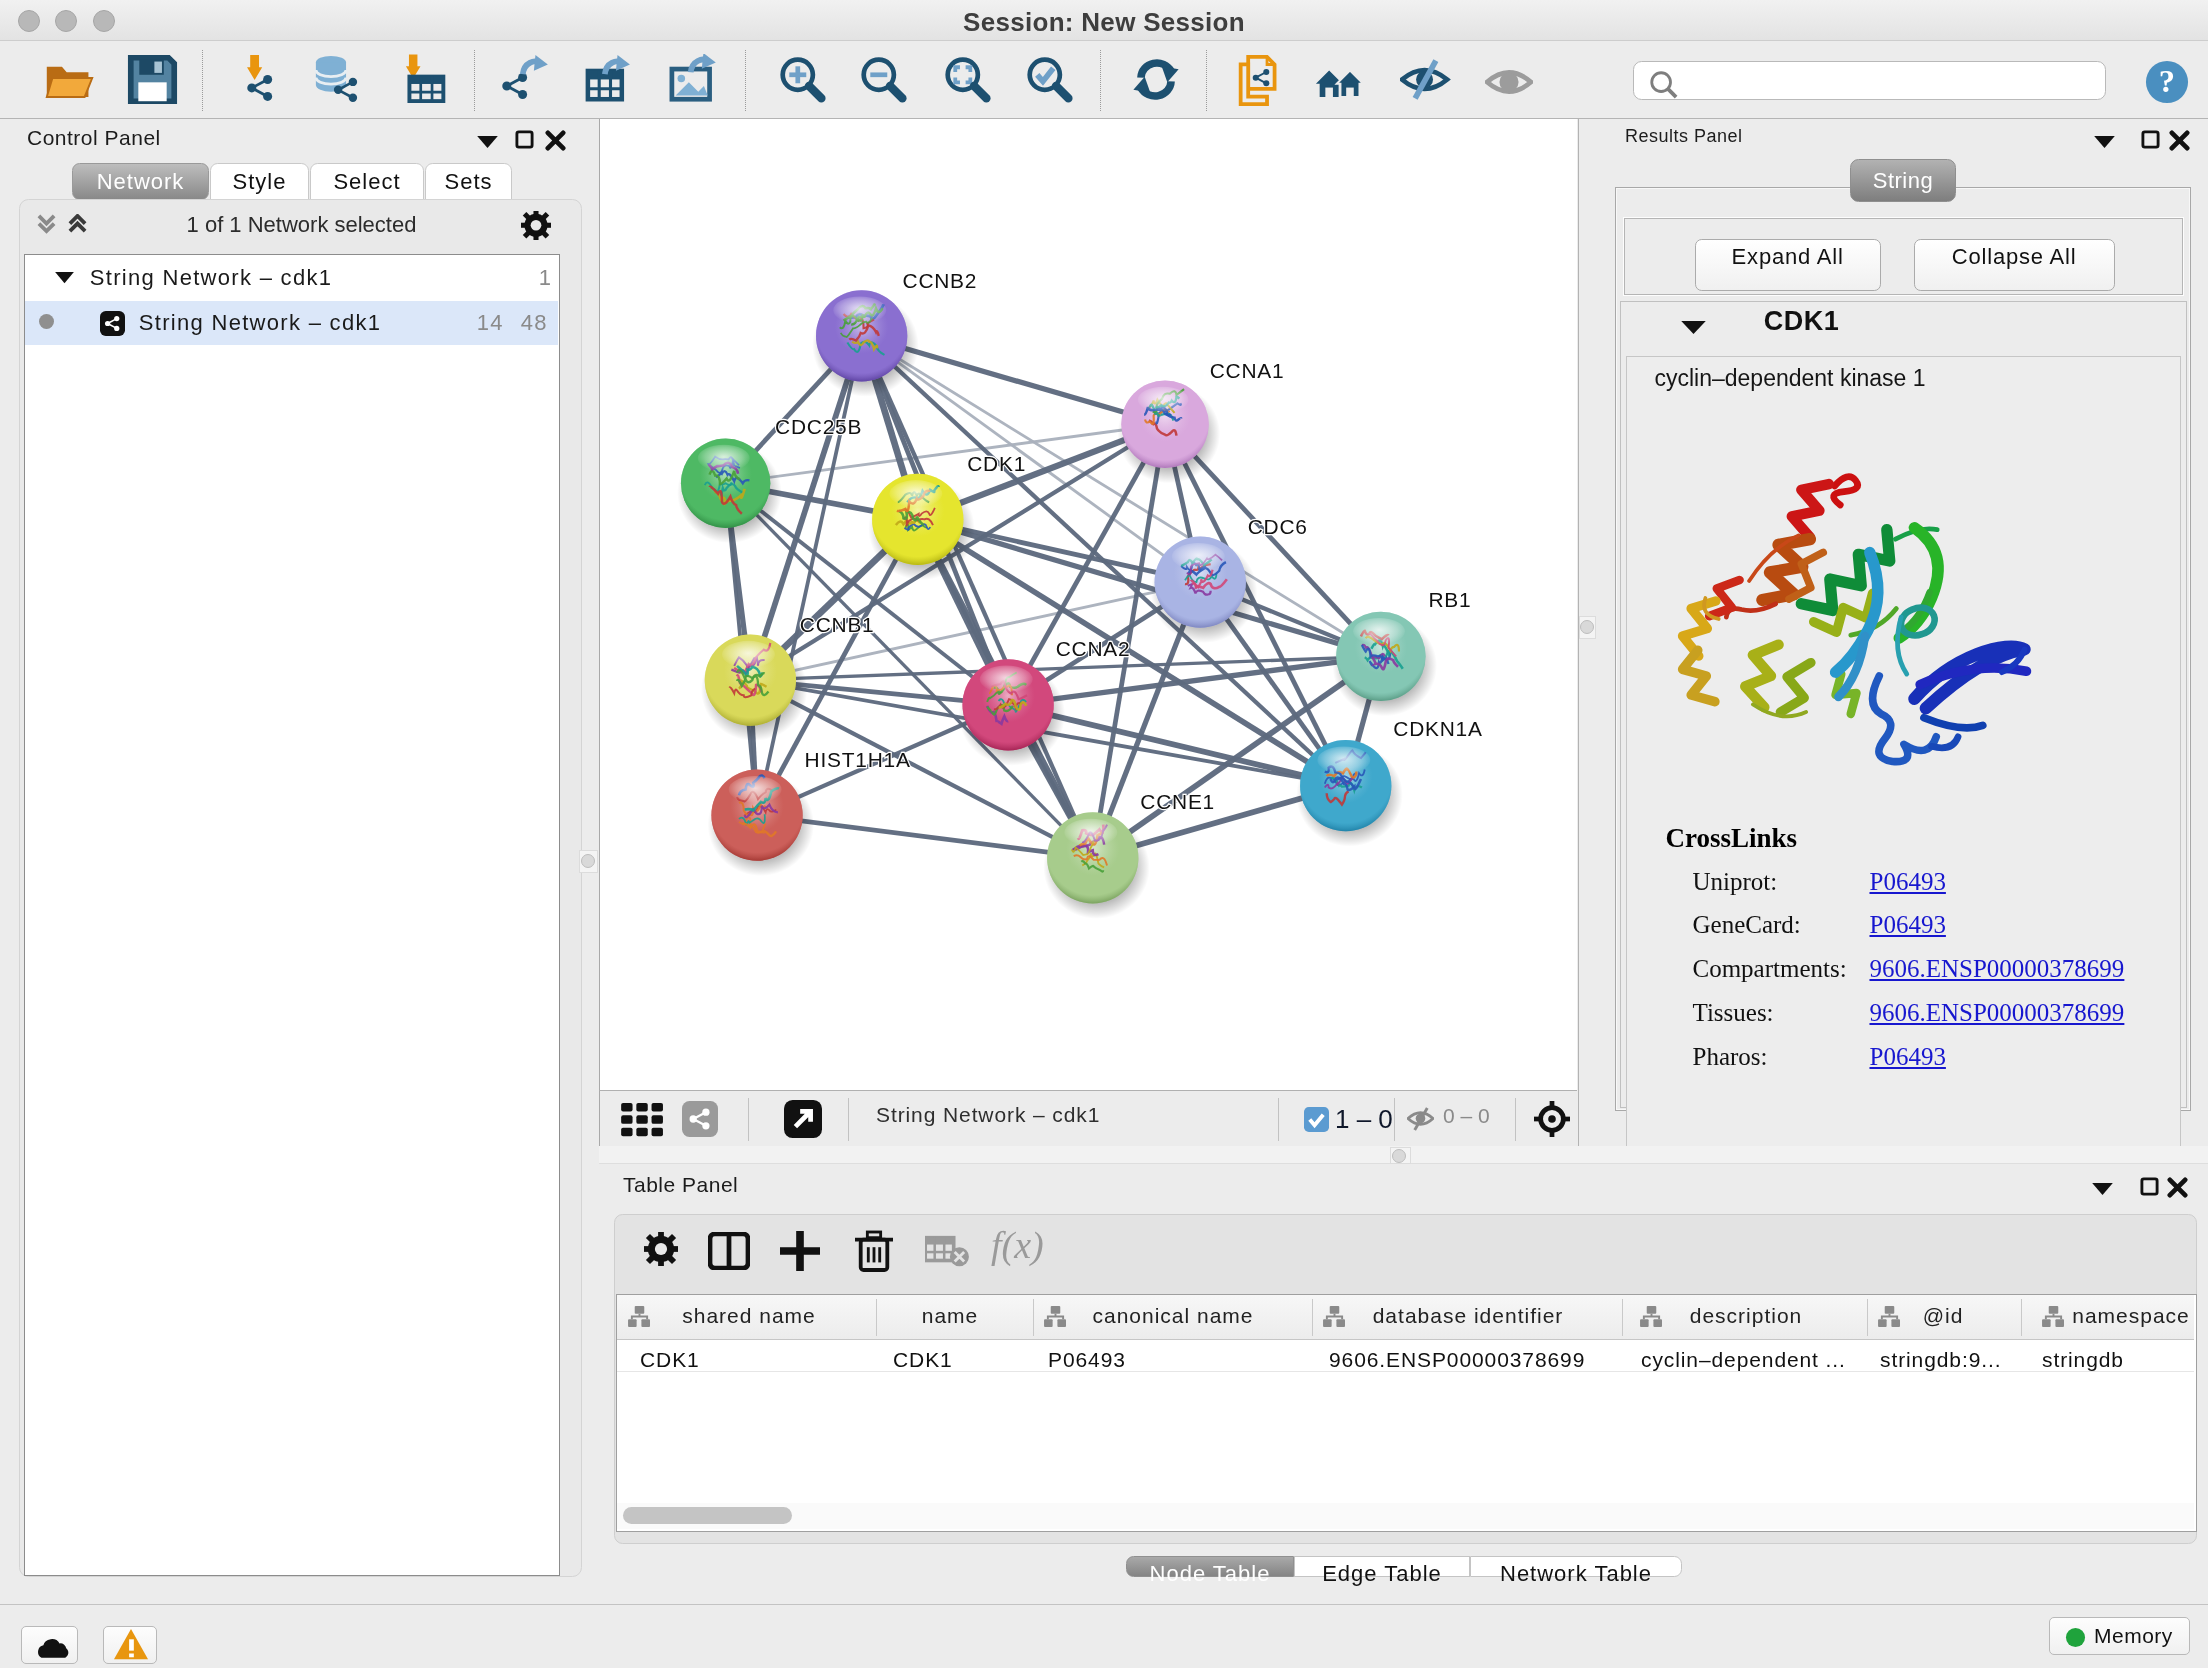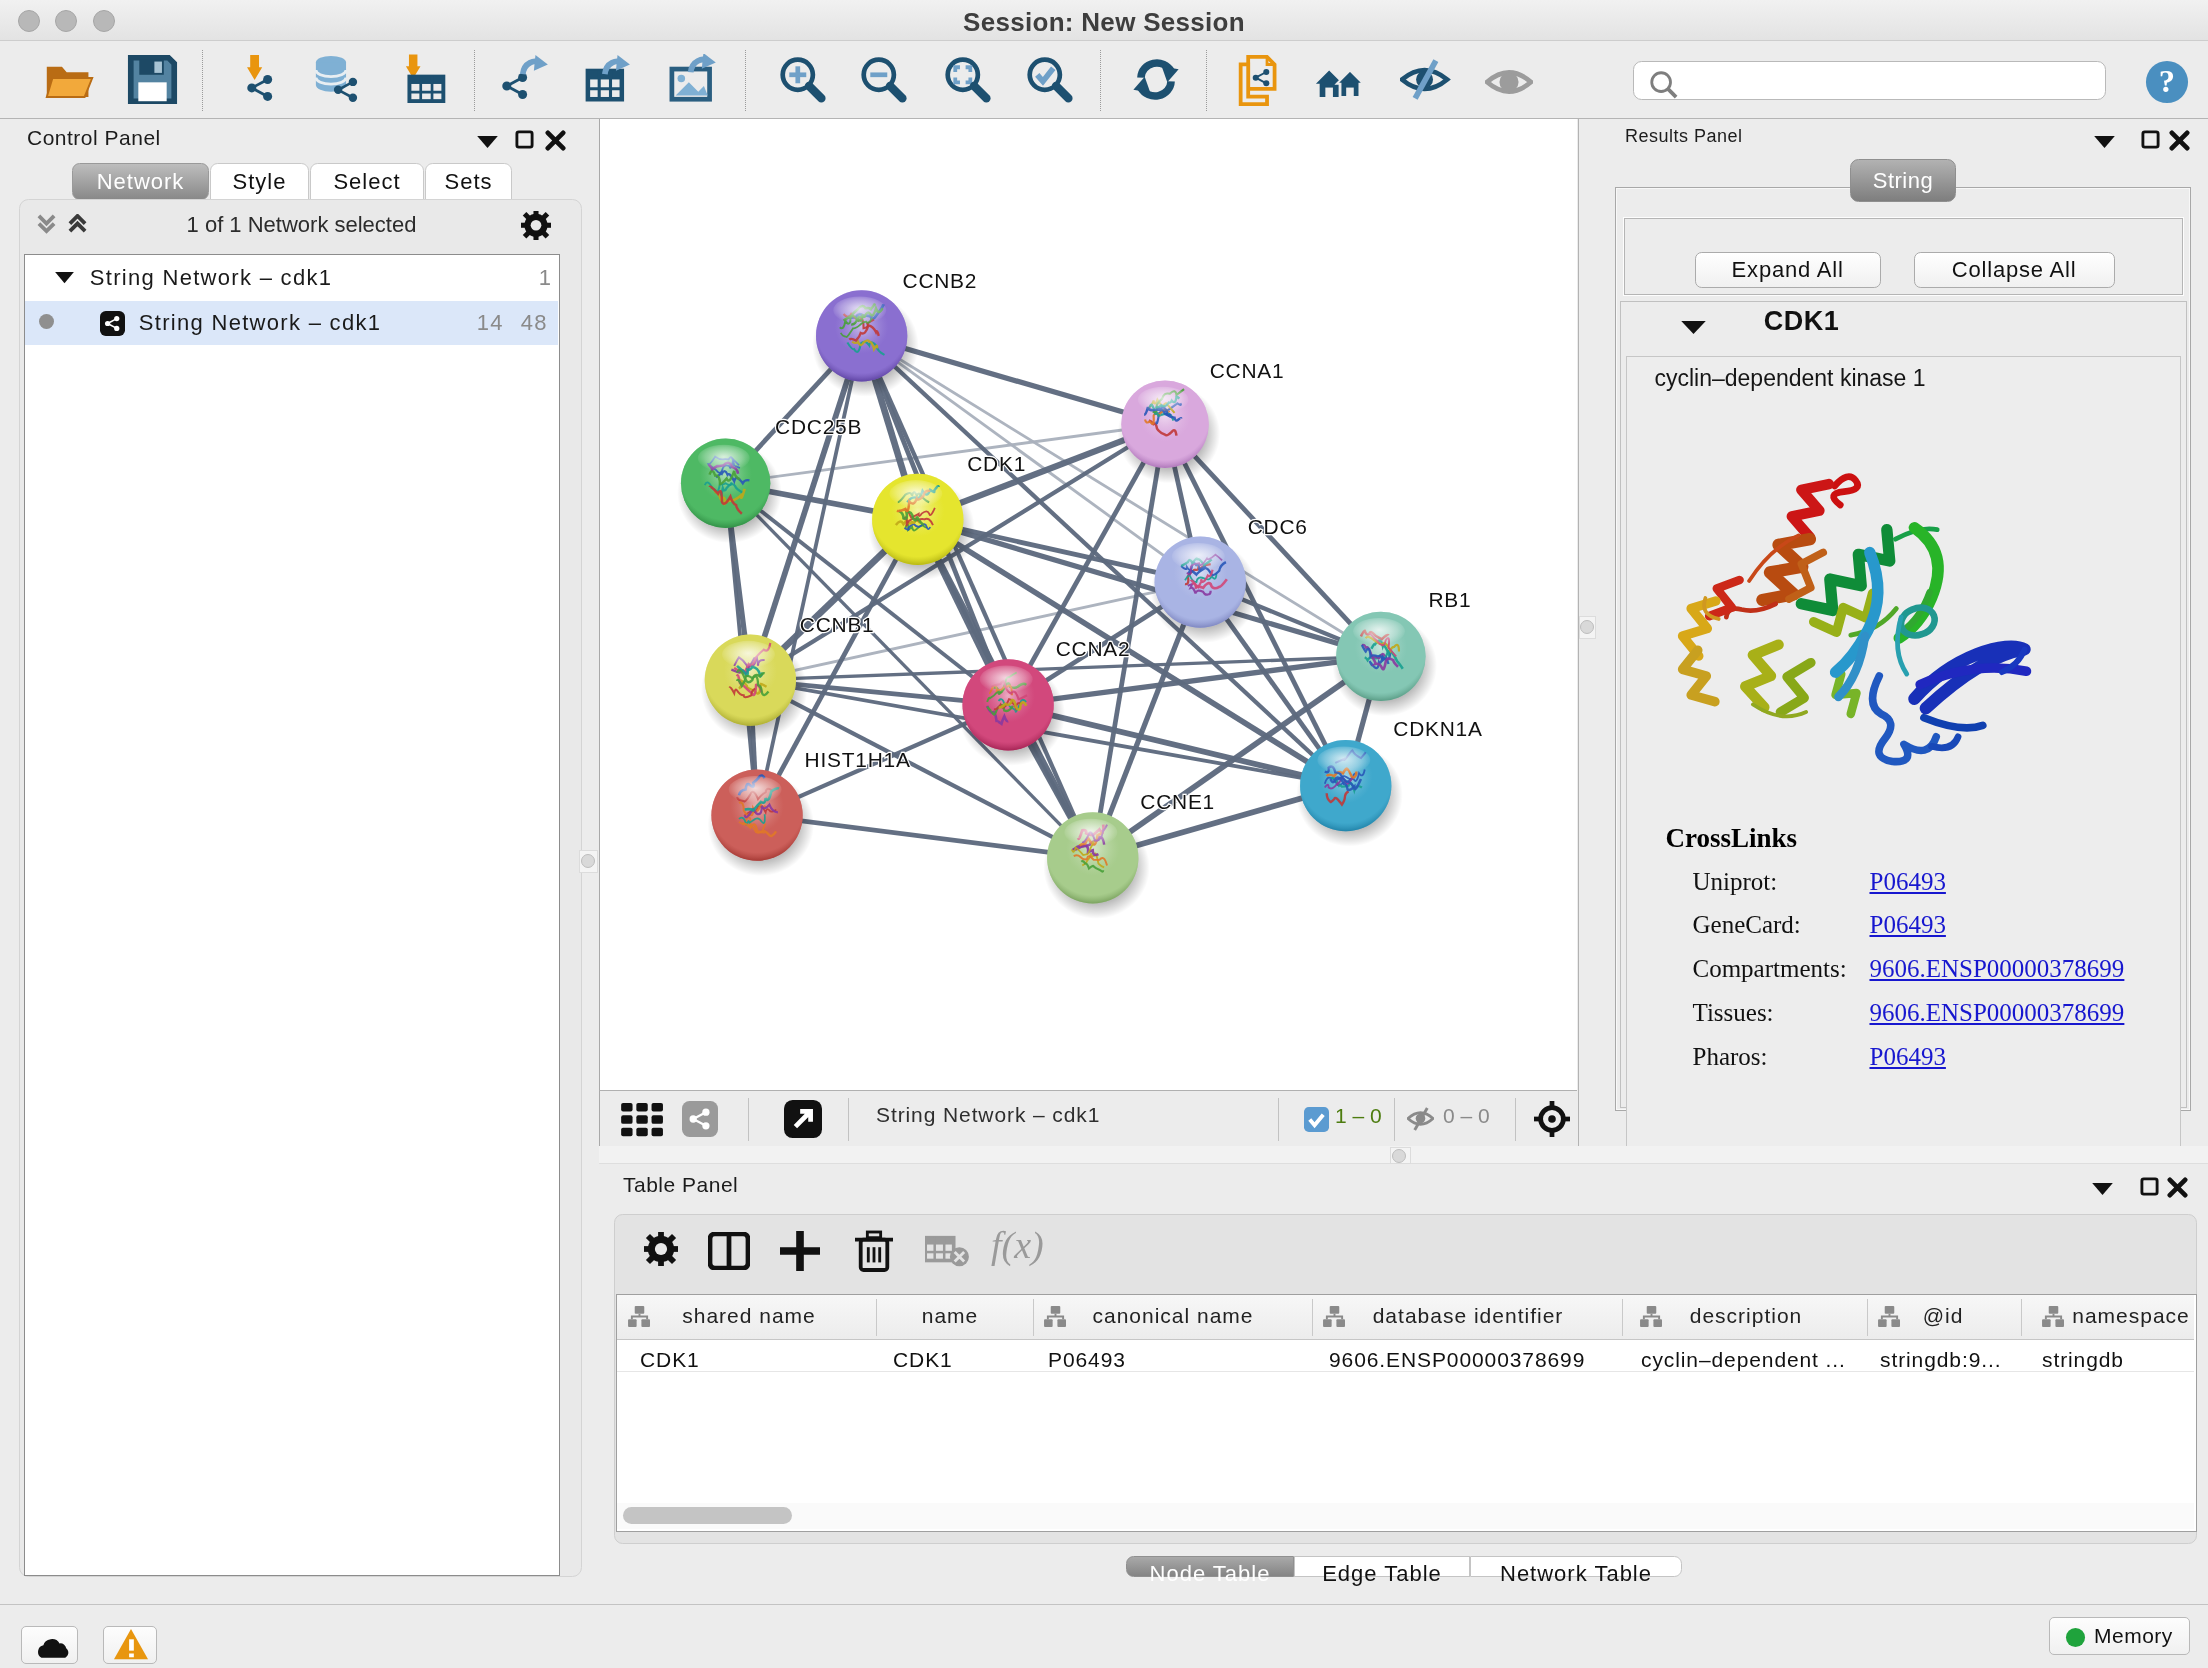--- a/index.html
+++ b/index.html
@@ -27,21 +27,21 @@
 #netview{left:599px;top:119px;width:978px;height:971px;background:#fff;border-left:1px solid #a9a9a9}
 #netbar{left:599px;top:1090px;width:978px;height:56px;background:#ececec;border-top:1px solid #b0b0b0;border-left:1px solid #a9a9a9}
 .nbsep{top:6.7px;width:0;height:43px;border-left:1px solid #c2c2c2}
 
 #rpanel{left:1578px;top:119px;width:631px;height:1027px;background:#ececec;border-left:1px solid #b3b3b3}
 #rptitle{left:46px;top:6.7px;font-size:18px;color:#1c1c1c;letter-spacing:0.5px}
 #stringtab{left:271px;top:40px;width:106px;height:43px;background:linear-gradient(#b2b2b2,#7e7e7e);
    border:1px solid #8f8f8f;border-radius:8.6px;color:#fff;font-size:22px;letter-spacing:0.5px;text-align:center;line-height:41px;z-index:5}
 #rbox{left:36px;top:68px;width:576px;height:924px;background:#ececec;border:1px solid #a8a8a8;box-shadow:inset 0 0 0 1px #f8f8f8}
 #rsub1{left:7.6px;top:30px;width:559px;height:77px;border:1px solid #b5b5b5;box-shadow:0 0 0 1px #fdfdfd}
-.rbtn{position:absolute;top:33px;height:36px;background:linear-gradient(#ffffff,#f0f0f0);border:1px solid #ababab;
+.rbtn{position:absolute;top:20px;height:52px;background:linear-gradient(#ffffff,#f0f0f0);border:1px solid #ababab;
   border-radius:6.7px;font-size:22px;letter-spacing:0.8px;color:#111;text-align:center;line-height:34px}
 #rsub2{left:3.8px;top:113px;width:567px;height:807px;border:1px solid #c0c0c0}
 #rcontent{left:5.7px;top:54px;width:555px;height:809px;background:#ededed;border:1px solid #c6c6c6}
 .serif{font-family:Liberation Serif, serif}
 .rlink{color:#1717cf;text-decoration:underline}
 .crossrow{position:absolute;left:65px;font-size:25px;color:#111}
 .crossrow .rl{position:absolute;left:177px;top:0}
 
 #tpanel{left:599px;top:1146px;width:1609px;height:457px;background:#ececec}
 #tptitle{left:24px;top:27px;font-size:21px;color:#1c1c1c;letter-spacing:0.5px}
@@ -676,21 +676,21 @@
         <rect x="0" y="0" width="40" height="40" rx="9" fill="#111"></rect>
         <path d="M12,28 L26,14 M17,12 L28,12 L28,23" stroke="#fff" stroke-width="5" fill="none"></path>
       </svg>
       <div class="abs nbsep" style="left:248px"></div>
       <div class="abs" style="left:276px;top:12.4px;font-size:21px;letter-spacing:0.9px;color:#2e2e2e">String Network – cdk1</div>
       <div class="abs nbsep" style="left:678px"></div>
       <svg class="abs" style="left:704px;top:16px" width="25" height="25" viewBox="0 0 26 26">
         <rect x="0" y="0" width="26" height="26" rx="5" fill="#5b9bd1"></rect>
         <path d="M6,13 L11,19 L20,8" stroke="#fff" stroke-width="4" fill="none"></path>
       </svg>
-      <div class="abs" style="left:735px;top:13.3px;font-size:21px;color:#4d7c0f">1 – 0</div>
+      <div class="abs" style="left:735px;top:13.3px;font-size:26px;color:#0f172a">1 – 0</div>
       <div class="abs nbsep" style="left:794px"></div>
       <svg class="abs" style="left:807px;top:15px" width="27" height="26" viewBox="0 0 28 27">
         <path d="M1,13 Q14,1 27,13 Q14,25 1,13 Z" fill="none" stroke="#8a8a8a" stroke-width="3"></path>
         <circle cx="14" cy="13" r="5" fill="#8a8a8a"></circle>
         <line x1="21" y1="2" x2="8" y2="25" stroke="#8a8a8a" stroke-width="3"></line>
       </svg>
       <div class="abs" style="left:843px;top:13.3px;font-size:21px;color:#8a8a8a">0 – 0</div>
       <div class="abs nbsep" style="left:915px"></div>
       <svg class="abs" style="left:934px;top:9.5px" width="36" height="36" viewBox="0 0 38 38">
         <circle cx="19" cy="19" r="12" fill="none" stroke="#111" stroke-width="5"></circle>

